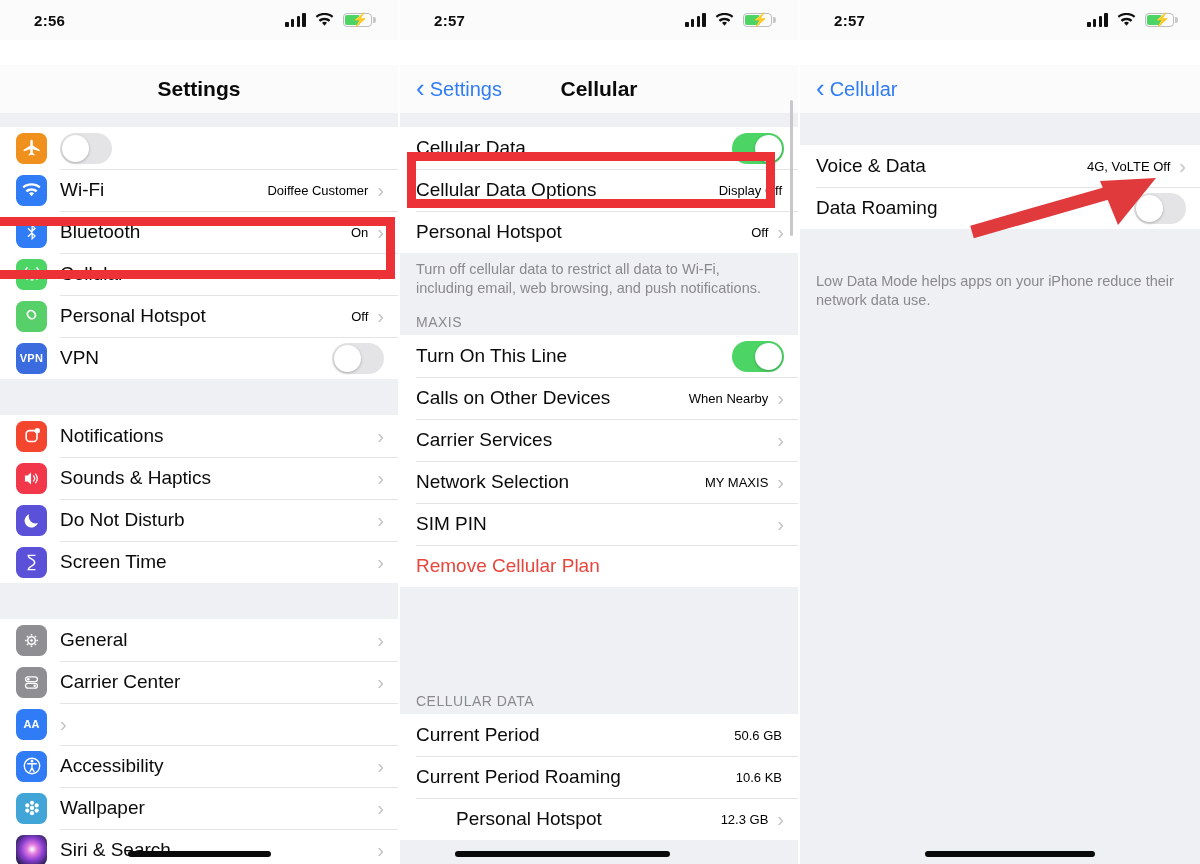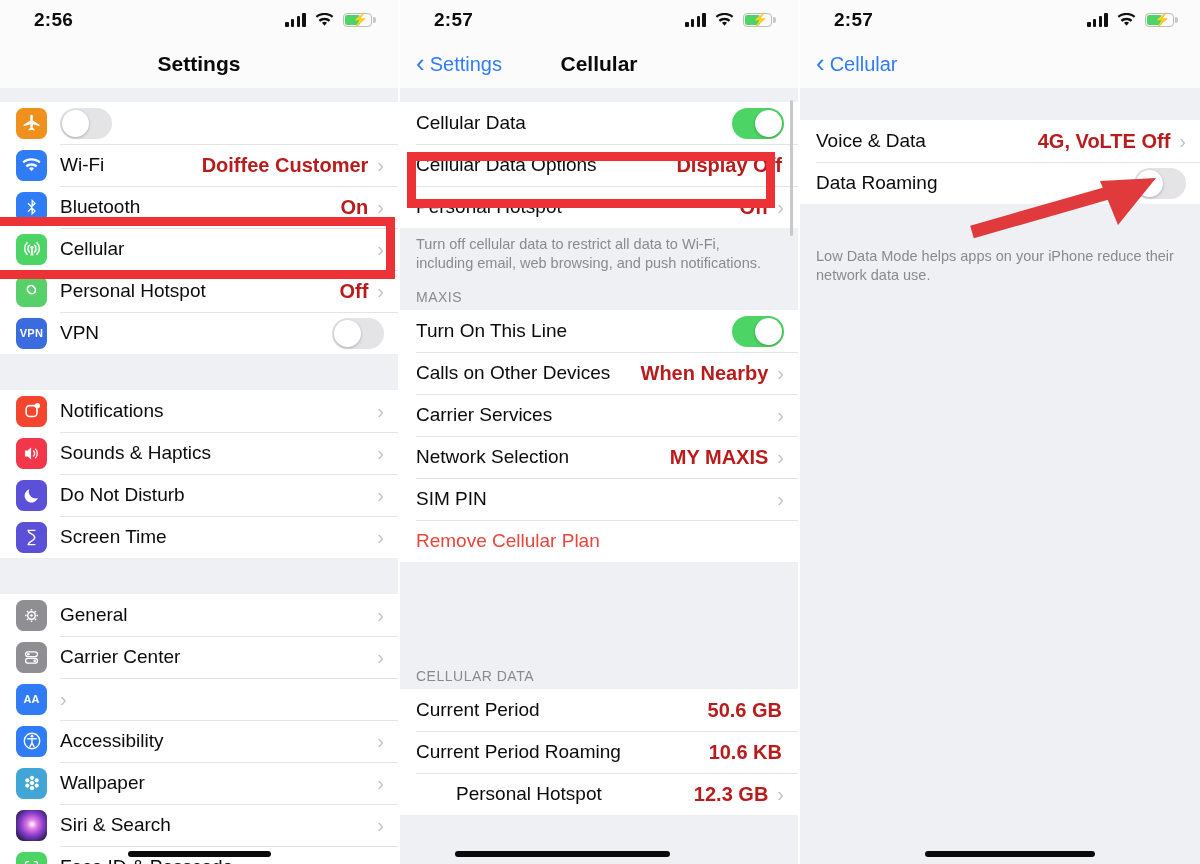--- a/index.html
+++ b/index.html
@@ -17,42 +17,42 @@
   .panel-mid    { width: 398px; }
   .panel-gap2   { width: 2px; background: #ffffff; }
   .panel-right  { width: 400px; }
 
   
   .statusbar {
     height: 40px; display: flex; align-items: center;
     justify-content: space-between; padding: 0 26px 0 34px;
     background: #fbfbfb;
   }
-  .sb-time { font-size: 19px; font-weight: 700; color: #0d0d0d; letter-spacing: .3px; }
+  .sb-time { font-size: 15px; font-weight: 700; color: #0d0d0d; letter-spacing: .3px; }
   .sb-icons { display: flex; align-items: center; gap: 9px; }
 
   .ic-signal { display: flex; align-items: flex-end; gap: 2.2px; height: 14px; }
   .ic-signal i { width: 3.6px; background: #111; border-radius: 1px; display: block; }
   .ic-signal i:nth-child(1) { height: 5px; }
   .ic-signal i:nth-child(2) { height: 8px; }
   .ic-signal i:nth-child(3) { height: 11px; }
   .ic-signal i:nth-child(4) { height: 14px; }
 
   .ic-wifi { width: 19px; height: 14px; }
   .ic-batt { position: relative; width: 29px; height: 14px; }
   .ic-batt .shell { position: absolute; inset: 0; border: 1.6px solid #bdbdbd; border-radius: 4px; }
   .ic-batt .fill { position: absolute; left: 2px; top: 2px; bottom: 2px; width: 15px;
                    background: #4cd464; border-radius: 2px; }
   .ic-batt .nub { position: absolute; right: -3.5px; top: 4px; width: 2.4px; height: 6px;
                   background: #c9c9c9; border-radius: 0 2px 2px 0; }
   .ic-batt .bolt { position: absolute; left: 9.5px; top: 0px; font-size: 13px; line-height: 14px;
                    color: #0d0d0d; }
 
   
-  .navbar { position: relative; height: 48px; background: #fbfbfb; }
+  .navbar { position: relative; height: 48px; background: #fbfbfb; margin-top: 25px; }
   .nav-title {
     position: absolute; left: 0; right: 0; top: 0; height: 48px;
     display: flex; align-items: center; justify-content: center;
     font-size: 21px; font-weight: 700; color: #0a0a0a;
   }
   .nav-back {
     position: absolute; left: 16px; top: 0; height: 48px;
     display: flex; align-items: center; gap: 5px;
     font-size: 20px; color: #2f7cf6; cursor: pointer;
   }
@@ -74,21 +74,21 @@
   .group.noicon .row + .row::before { left: 16px; }
 
   .app-icon {
     width: 31px; height: 31px; border-radius: 7.5px; margin-right: 13px;
     flex: 0 0 31px; display: flex; align-items: center; justify-content: center;
     color: #fff;
   }
   .row-label { font-size: 19px; color: #0b0b0b; flex: 1 1 auto; white-space: nowrap; }
   .row-label.red { color: #e8453c; }
   .row-label.blue { color: #2f7cf6; }
-  .row-value { font-size: 20px; color: #b91c1c; margin-right: 9px; white-space: nowrap; font-weight: bold; }
+  .row-value { font-size: 13px; color: #000000; margin-right: 9px; white-space: nowrap; }
   .row-value.nochev { margin-right: 2px; }
   .chev-r { font-size: 20px; color: #c3c3c7; line-height: 1; font-weight: 400; }
 
   
   .toggle { width: 52px; height: 31px; border-radius: 16px; position: relative;
             flex: 0 0 52px; background: #e4e4e6; }
   .toggle.on { background: #4cd464; }
   .toggle .knob {
     position: absolute; top: 2px; left: 2px; width: 27px; height: 27px;
     background: #fff; border-radius: 50%; box-shadow: 0 1px 3px rgba(0,0,0,.25);

